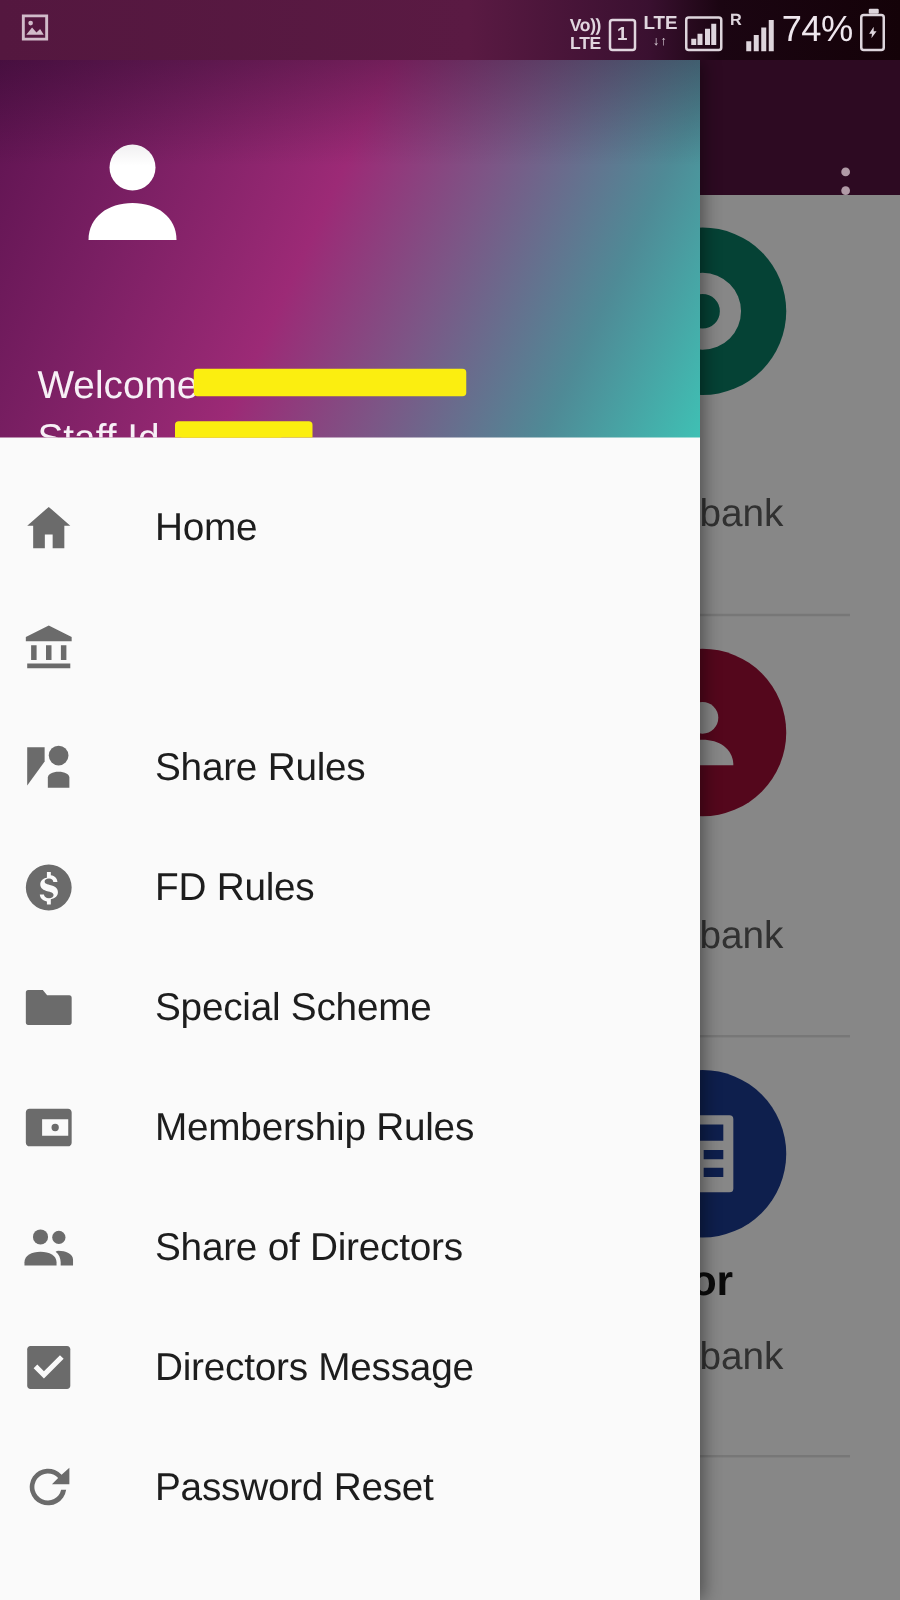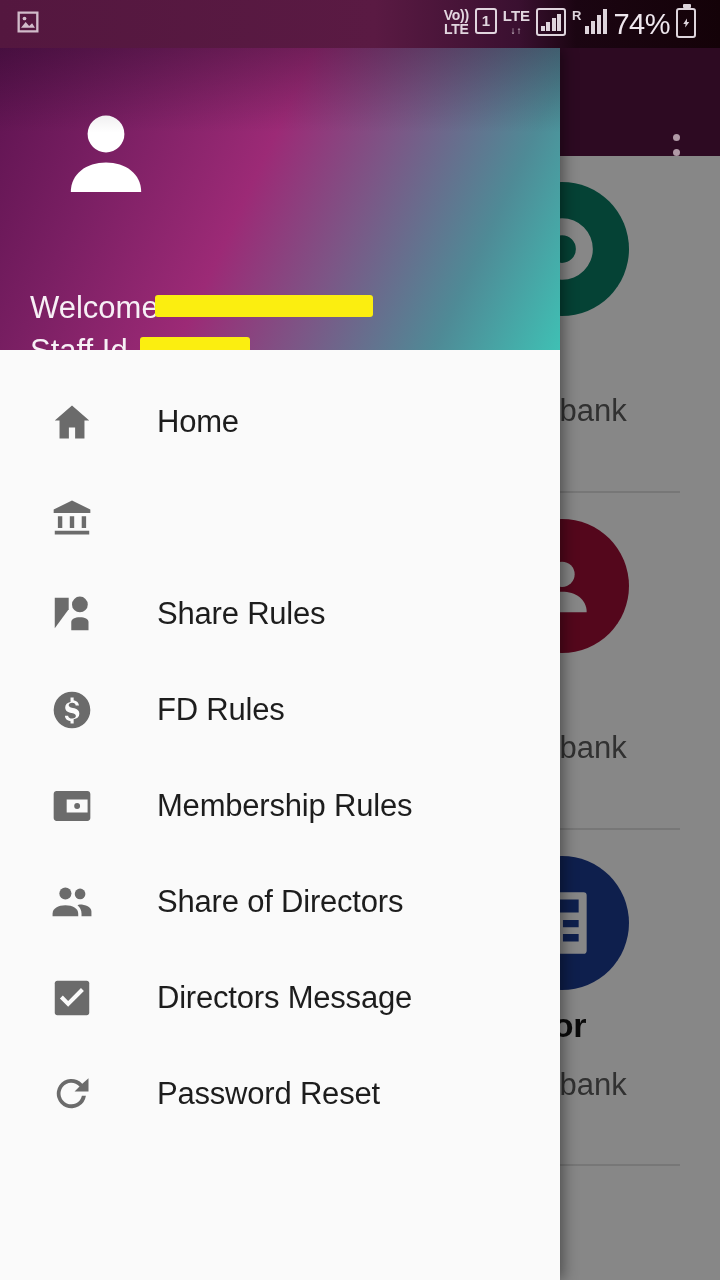--- a/index.html
+++ b/index.html
@@ -40,21 +40,21 @@
     background:rgba(0,0,0,0.46);
   }
 
   
   #statusbar {
     position:absolute; top:0; left:0; width:720px; height:48px;
     display:flex; align-items:center; z-index:40;
     background:linear-gradient(to right,#54173f 0%, #5a1a43 52%, #3a1030 72%, #1b0512 80%, #140208 100%);
   }
   #sb-left { display:flex; align-items:center; padding-left:14px; flex:0 0 auto; }
-  #sb-right { margin-left:auto; display:flex; align-items:flex-start; padding-right:24px; gap:6px; }
+  #sb-right { margin-left:auto; display:flex; align-items:flex-end; padding-right:12px; gap:6px; }
   .sb-ico { opacity:.92; }
   .volte {
     color:#efe7ee; font-size:14px; font-weight:bold; line-height:14px;
     text-align:center; letter-spacing:-.3px;
   }
   .simbox {
     width:22px; height:26px; border:2px solid #efe7ee; border-radius:3px;
     color:#efe7ee; font-size:15px; font-weight:bold;
     display:flex; align-items:center; justify-content:center;
   }
@@ -93,21 +93,21 @@
   #hdr-staff { left:30px; top:285px; }
   .redact { position:absolute; background:#fbee10; border-radius:3px; }
   #redact1 { left:155px; top:247px; width:218px; height:22px; }
   #redact1b{ left:160px; top:256px; width:200px; height:11px; }
   #redact2 { left:140px; top:289px; width:110px; height:22px; }
   #redact2b{ left:145px; top:298px; width:80px; height:11px; }
 
   #drawer-list { padding-top:24px; }
   .drawer-item {
     position:relative; height:96px; display:flex; align-items:center;
-    padding-left:49px;
+    padding-left:16px;
   }
   .drawer-item .ico { width:46px; height:46px; display:flex; align-items:center; justify-content:center; flex:0 0 46px; }
   .drawer-item .ico svg { width:44px; height:44px; fill:#6b6b6b; }
   .drawer-item .lbl {
     margin-left:62px; font-size:31px; color:#1d1d1d; letter-spacing:-0.2px; white-space:nowrap;
   }
 </style>
 </head>
 <body>
 
@@ -253,20 +253,28 @@
 
       <div class="drawer-item">
         <span class="ico">
           <svg viewBox="0 0 24 24">
               <path d="M12 2a10 10 0 1 0 0 20 10 10 0 0 0 0-20zm.9 16.1v1.3h-1.7v-1.3c-1.9-.3-3-1.4-3.1-3h1.8c.1.9.8 1.6 2.2 1.6 1.3 0 2-.6 2-1.4 0-.8-.5-1.2-2.3-1.6-2.3-.5-3.5-1.4-3.5-3.1 0-1.5 1.1-2.6 2.9-2.9V5.2h1.7v1.5c1.8.3 2.8 1.4 2.9 2.9h-1.8c-.1-.9-.7-1.5-1.9-1.5-1.2 0-1.9.6-1.9 1.3 0 .7.5 1.1 2.3 1.5 2.3.5 3.5 1.3 3.5 3.2 0 1.6-1.1 2.7-3.1 3z"></path>
             </svg>
         </span>
         <span class="lbl">FD Rules</span>
       </div>
 
+      <div class="drawer-item">
+        <span class="ico">
+          <svg viewBox="0 0 24 24">
+              <path d="M3 4.4h6.4l1.9 2.2H21c.6 0 1 .5 1 1.1v10.8c0 .6-.4 1.1-1 1.1H3c-.6 0-1-.5-1-1.1V5.5c0-.6.4-1.1 1-1.1zm9 5.2l1.3 2.8 3 .3-2.3 2.1.7 3-2.7-1.6-2.7 1.6.7-3-2.3-2.1 3-.3z"></path>
+            </svg>
+        </span>
+        <span class="lbl">Special Scheme</span>
+      </div>
 
       <div class="drawer-item">
         <span class="ico">
           <svg viewBox="0 0 24 24">
               <path d="M3.6 3.8h16.8c.9 0 1.6.7 1.6 1.6v13.2c0 .9-.7 1.6-1.6 1.6H3.6c-.9 0-1.6-.7-1.6-1.6V5.4c0-.9.7-1.6 1.6-1.6zm5.5 4.6v7.2h11.4V8.4zm5.7 2a1.6 1.6 0 1 0 0 3.2 1.6 1.6 0 0 0 0-3.2z"></path>
             </svg>
         </span>
         <span class="lbl">Membership Rules</span>
       </div>
 

